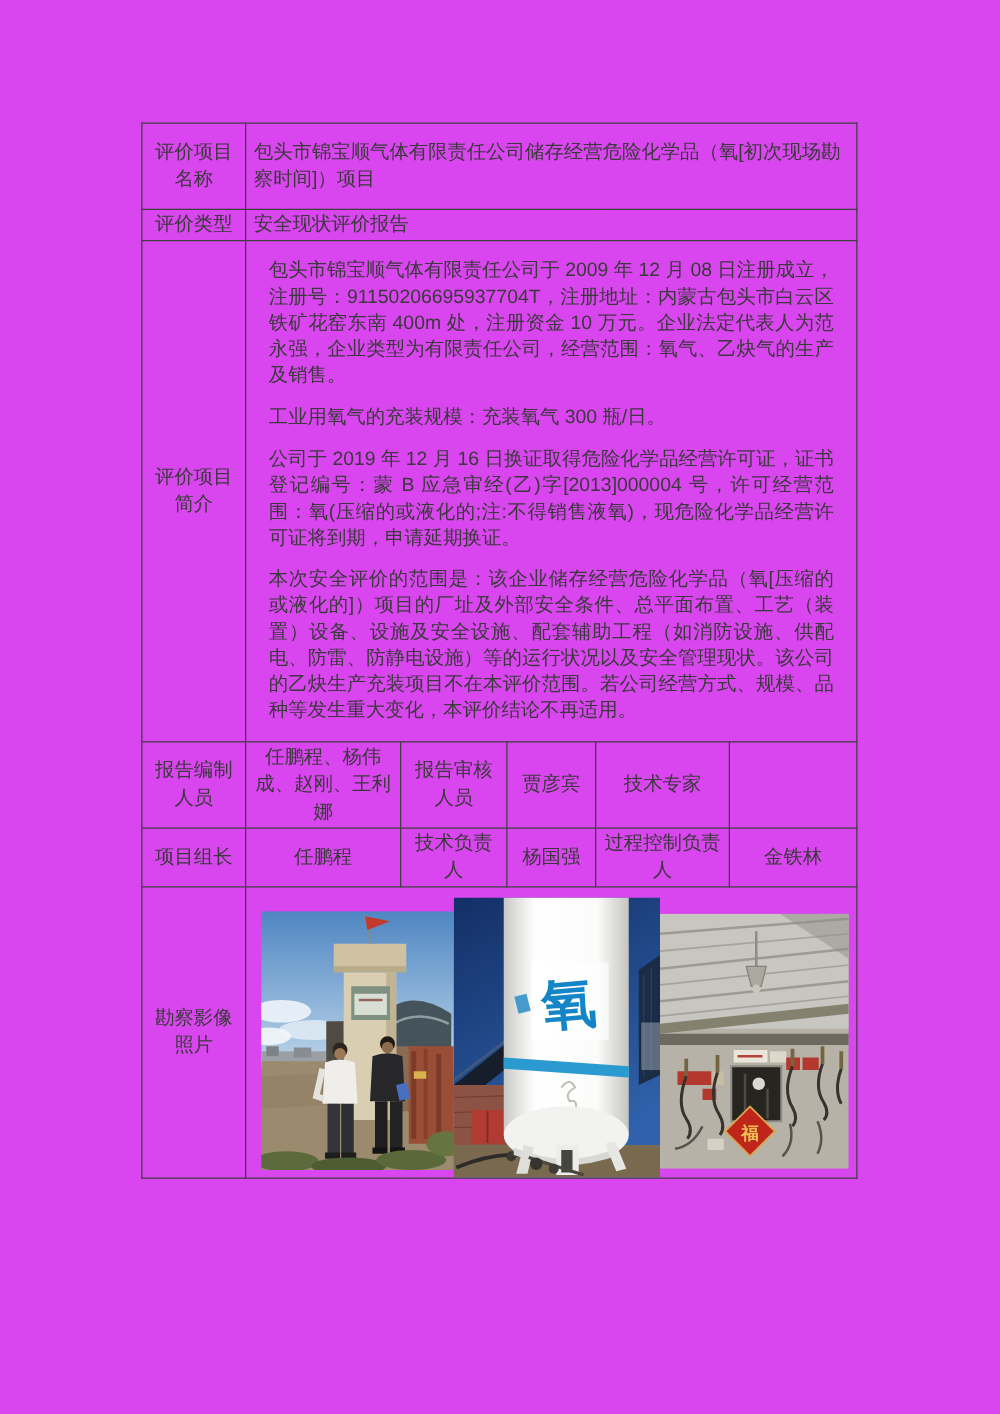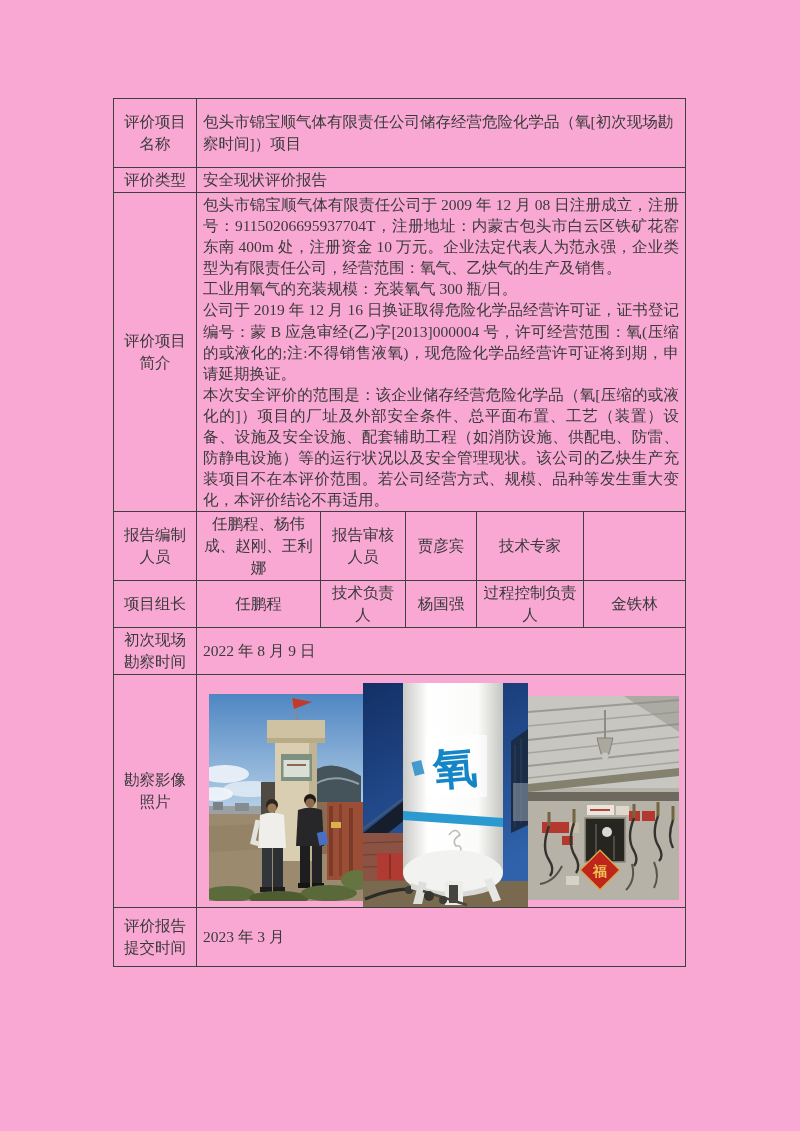--- a/index.html
+++ b/index.html
@@ -1,22 +1,22 @@
 <!DOCTYPE html>
 <html><head>
 <meta charset="utf-8">
 <style>
   * { box-sizing: border-box; }
   html, body { margin: 0; padding: 0; background: #ffffff; }
   .page {
     position: relative;
     width: 800px;
     height: 1131px;
-    background: #f9a8d4;
-    font-family: Liberation Serif, serif;
+    background: #d946ef;
+    font-family: Liberation Sans, sans-serif;
     color: #3a3a3a;
     overflow: hidden;
   }
   table.doc-table {
     position: absolute;
     left: 113px;
     top: 98px;
     width: 572px;
     border-collapse: collapse;
     table-layout: fixed;
@@ -31,21 +31,21 @@
   }
   .label-cell {
     text-align: center;
     padding: 1px 9px;
   }
   .center-cell { text-align: center; padding: 1px 10px; }
   .names-cell { text-align: center; font-size: 14px; padding: 1px 2px; line-height: 20px; }
   .value-cell { text-align: left; padding: 2px 8px; }
   .intro-cell { padding: 4px 8px; vertical-align: middle; }
   .intro-cell p {
-    margin: 0;
+    margin: 12px;
     font-size: 15.5px;
     line-height: 21.1px;
     text-align: justify;
   }
   .photos-cell { padding: 0; position: relative; }
   .photos-wrap { position: relative; width: 100%; height: 230px; }
   .photo { position: absolute; display: block; }
   .photo svg { display: block; width: 100%; height: 100%; }
 </style>
 </head>
@@ -87,24 +87,20 @@
         <td class="center-cell">技术专家</td>
         <td class="center-cell"></td>
       </tr>
       <tr style="height:40px">
         <td class="label-cell">项目组长</td>
         <td class="center-cell">任鹏程</td>
         <td class="center-cell" style="padding:1px 7px">技术负责人</td>
         <td class="center-cell" style="padding:1px 2px">杨国强</td>
         <td class="center-cell">过程控制负责人</td>
         <td class="center-cell">金铁林</td>
-      </tr>
-      <tr style="height:43px">
-        <td class="label-cell">初次现场勘察时间</td>
-        <td class="value-cell" colspan="5">2022 年 8 月 9 日</td>
       </tr>
       <tr style="height:232px">
         <td class="label-cell">勘察影像照片</td>
         <td class="photos-cell" colspan="5">
           <div class="photos-wrap">
 
             <span class="photo" style="left:6px; top:18px; width:154px; height:207px;">
               <svg viewBox="0 0 154 207" preserveAspectRatio="none">
                 <defs>
                   <linearGradient id="sky1" x1="0" y1="0" x2="0" y2="1">
@@ -262,19 +258,15 @@
                 <g transform="translate(72 174) rotate(45)">
                   <rect x="-14" y="-14" width="28" height="28" fill="#c0251c" stroke="#d8a64c" stroke-width="1.4"></rect>
                 </g>
                 <text x="72" y="180" text-anchor="middle" font-size="14" font-weight="bold" fill="#edc453">福</text>
               </svg>
             </span>
 
           </div>
         </td>
       </tr>
-      <tr style="height:59px">
-        <td class="label-cell">评价报告提交时间</td>
-        <td class="value-cell" colspan="5">2023 年 3 月</td>
-      </tr>
     </tbody>
   </table>
 </div>
 
 </body></html>

